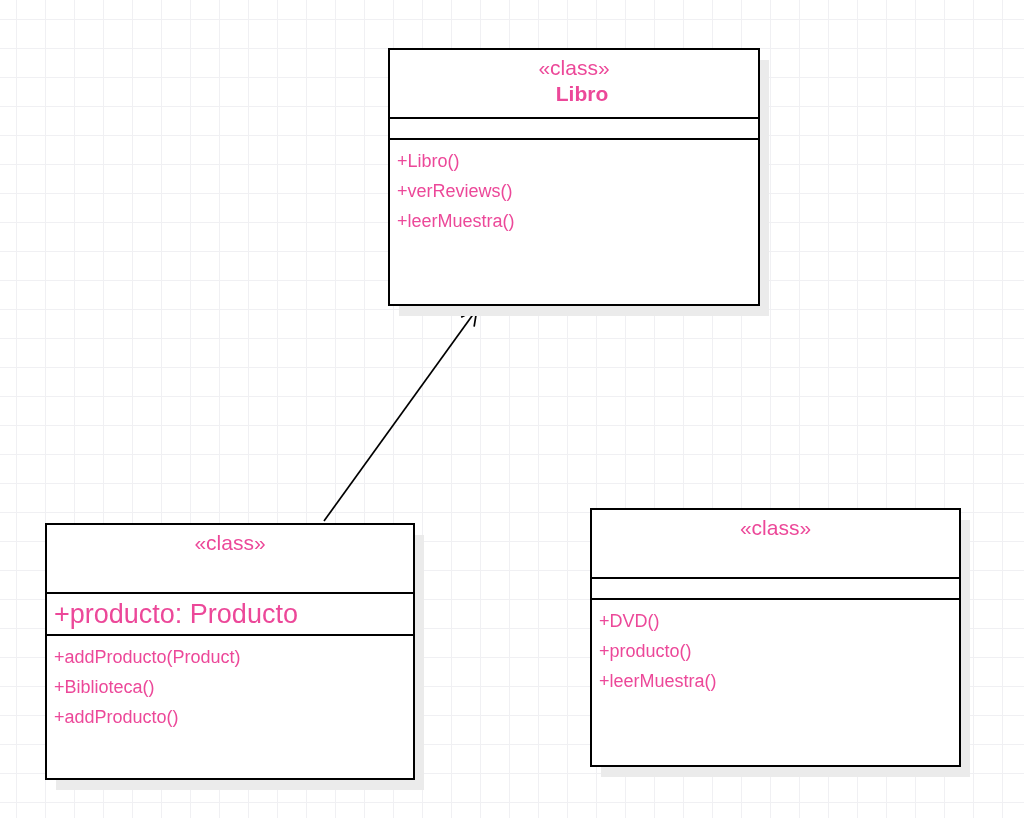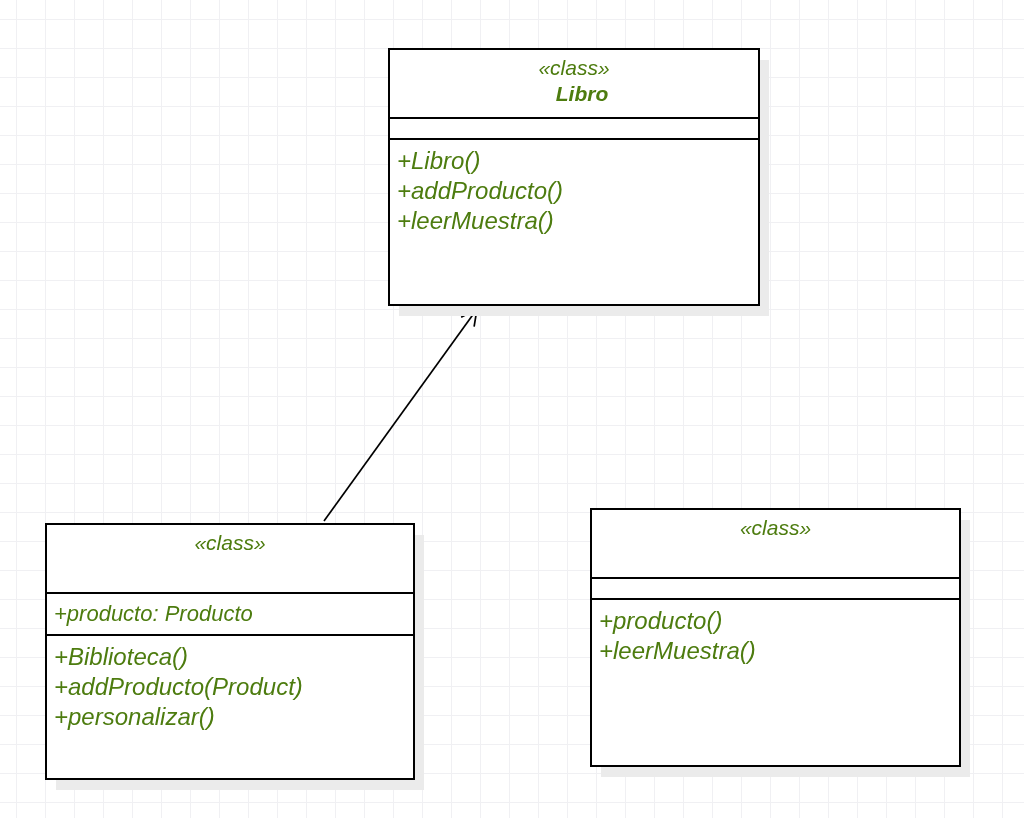--- a/index.html
+++ b/index.html
@@ -28,49 +28,48 @@
   }
   .uml-class {
     position: absolute;
     z-index: 2;
     box-sizing: border-box;
     display: flex;
     flex-direction: column;
     background: #ffffff;
     border: 2px solid var(--box-border, #000000);
     box-shadow: 10px 11px 0 -1px var(--shadow, #ebebeb);
-    color: #4d7c0f;
-    font-style: italic;
+    color: #ec4899;
   }
   .sec-header {
     height: 62px;
     flex: 0 0 auto;
     text-align: center;
     padding-top: 5px;
     line-height: 26px;
     font-size: 21px;
   }
   .stereotype { font-weight: 400; }
   .class-name { font-weight: 700; margin-left: 16px; }
   .sec-attrs {
     flex: 0 0 auto;
     box-sizing: border-box;
     border-top: 2px solid var(--box-border, #000000);
     display: flex;
     flex-direction: column;
     justify-content: center;
     padding-left: 7px;
-    font-size: 22px;
+    font-size: 27px;
   }
   .sec-methods {
     flex: 1 1 auto;
     box-sizing: border-box;
     border-top: 2px solid var(--box-border, #000000);
     padding: 6px 4px 16px 7px;
-    font-size: 24px;
+    font-size: 18px;
   }
   .member-line {
     line-height: 30px;
     white-space: nowrap;
   }
 </style>
 </head>
 <body>
 
 <div id="canvas">
@@ -85,43 +84,44 @@
   </svg>
 
   <div class="uml-class" style="left:388px; top:48px; width:372px; height:258px;">
     <div class="sec-header">
       <div class="stereotype">«class»</div>
       <div class="class-name">Libro</div>
     </div>
     <div class="sec-attrs" style="height:21px;"></div>
     <div class="sec-methods">
         <div class="member-line">+Libro()</div>
-        <div class="member-line">+addProducto()</div>
+        <div class="member-line">+verReviews()</div>
         <div class="member-line">+leerMuestra()</div>
       </div>
   </div>
 
   <div class="uml-class" style="left:45px; top:523px; width:370px; height:257px;">
     <div class="sec-header">
       <div class="stereotype">«class»</div>
     </div>
     <div class="sec-attrs" style="height:42px;">
         <div class="member-line">+producto: Producto</div>
       </div>
     <div class="sec-methods">
+        <div class="member-line">+addProducto(Product)</div>
         <div class="member-line">+Biblioteca()</div>
-        <div class="member-line">+addProducto(Product)</div>
-        <div class="member-line">+personalizar()</div>
+        <div class="member-line">+addProducto()</div>
       </div>
   </div>
 
   <div class="uml-class" style="left:590px; top:508px; width:371px; height:259px;">
     <div class="sec-header">
       <div class="stereotype">«class»</div>
     </div>
     <div class="sec-attrs" style="height:21px;"></div>
     <div class="sec-methods">
+        <div class="member-line">+DVD()</div>
         <div class="member-line">+producto()</div>
         <div class="member-line">+leerMuestra()</div>
       </div>
   </div>
 
 </div>
 
 </body></html>

